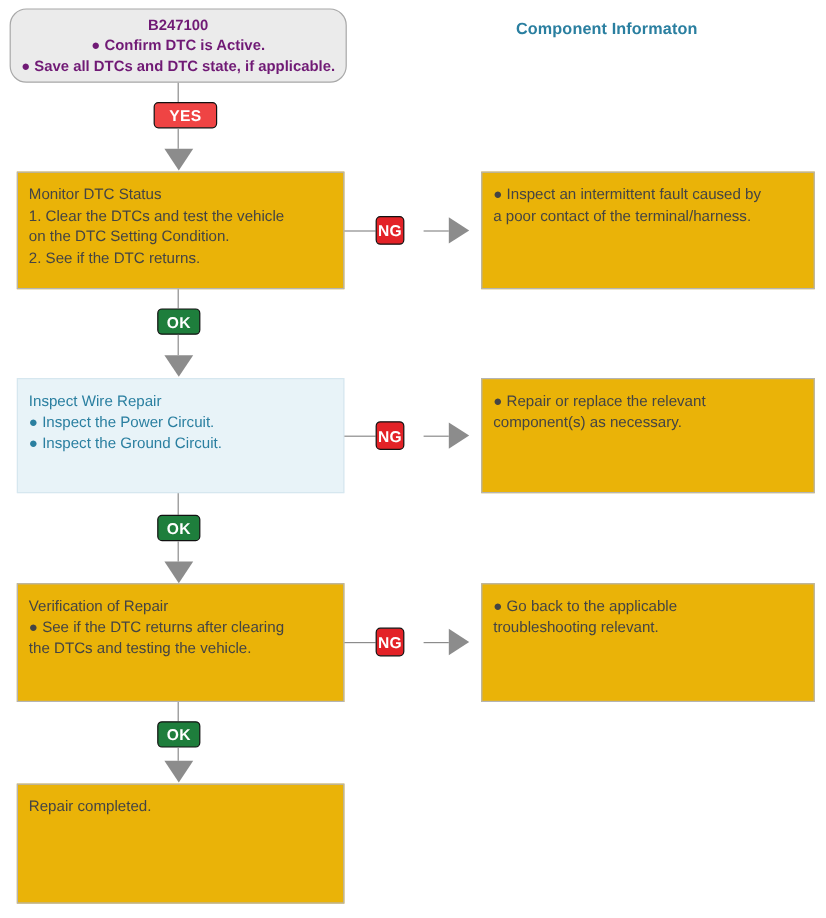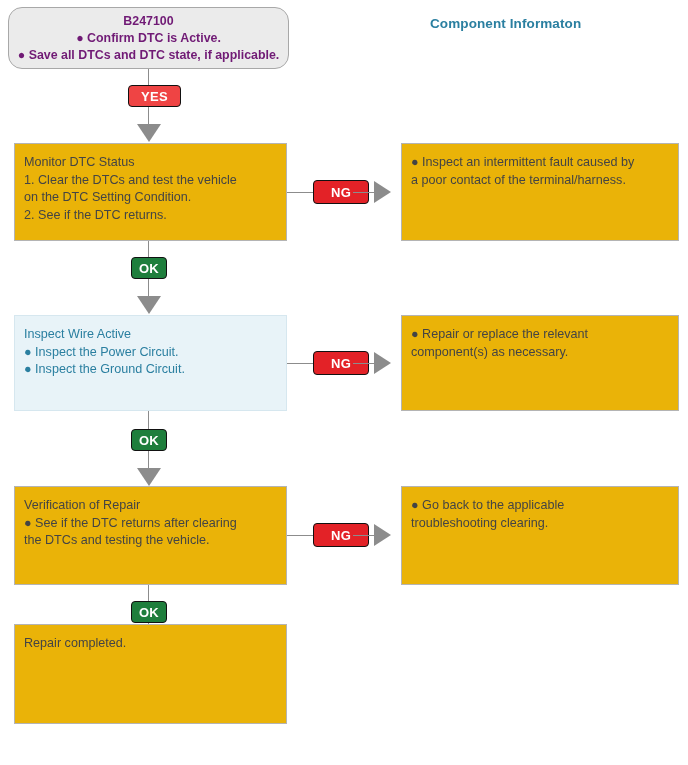--- a/index.html
+++ b/index.html
@@ -80,21 +80,21 @@
     color: #2a7fa0;
   }
 
   
   .col-left   { left: 14px;  width: 273px; }
   .col-right  { left: 401px; width: 278px; }
 
   .row1 { top: 143px; height: 98px; }
   .row2 { top: 315px; height: 96px; }
   .row3 { top: 486px; height: 99px; }
-  .row4 { top: 624px; height: 100px; }
+  .row4 { top: 653px; height: 100px; }
 
   
   .vline {
     position: absolute;
     width: 1px;
     background: #8c8c8c;
     left: 148px;
   }
   .hline {
     position: absolute;
@@ -140,21 +140,21 @@
     width: 36px;
     height: 22px;
   }
   .badge-yes {
     background: #ef4444;
     width: 53px;
     height: 22px;
   }
   .badge-ng {
     background: #e32227;
-    width: 56px;
+    width: 24px;
     height: 24px;
   }
 </style>
 </head>
 <body>
 
 <div id="canvas">
 
   <div class="header-title">Component Informaton</div>
 
@@ -184,21 +184,21 @@
     <div class="line">● Inspect an intermittent fault caused by</div>
     <div class="line">a poor contact of the terminal/harness.</div>
   </div>
 
   <div class="vline" style="top:241px; height:16px;"></div>
   <div class="badge badge-ok" style="left:131px; top:257px;">OK</div>
   <div class="vline" style="top:279px; height:17px;"></div>
   <div class="arrow-down" style="top:296px;"></div>
 
   <div class="node-box col-left row2 highlight">
-    <div class="line">Inspect Wire Active</div>
+    <div class="line">Inspect Wire Repair</div>
     <div class="line">● Inspect the Power Circuit.</div>
     <div class="line">● Inspect the Ground Circuit.</div>
   </div>
 
   <div class="hline" style="left:287px; top:363px; width:26px;"></div>
   <div class="badge badge-ng" style="left:313px; top:351px;">NG</div>
   <div class="hline" style="left:353px; top:363px; width:21px;"></div>
   <div class="arrow-right" style="left:374px; top:352px;"></div>
   <div class="node-box col-right row2">
     <div class="line">● Repair or replace the relevant</div>
@@ -215,21 +215,21 @@
     <div class="line">● See if the DTC returns after clearing</div>
     <div class="line">the DTCs and testing the vehicle.</div>
   </div>
 
   <div class="hline" style="left:287px; top:535px; width:26px;"></div>
   <div class="badge badge-ng" style="left:313px; top:523px;">NG</div>
   <div class="hline" style="left:353px; top:535px; width:21px;"></div>
   <div class="arrow-right" style="left:374px; top:524px;"></div>
   <div class="node-box col-right row3">
     <div class="line">● Go back to the applicable</div>
-    <div class="line">troubleshooting clearing.</div>
+    <div class="line">troubleshooting relevant.</div>
   </div>
 
   <div class="vline" style="top:585px; height:16px;"></div>
   <div class="badge badge-ok" style="left:131px; top:601px;">OK</div>
   <div class="vline" style="top:623px; height:11px;"></div>
   <div class="arrow-down" style="top:634px;"></div>
 
   <div class="node-box col-left row4">
     <div class="line">Repair completed.</div>
   </div>

